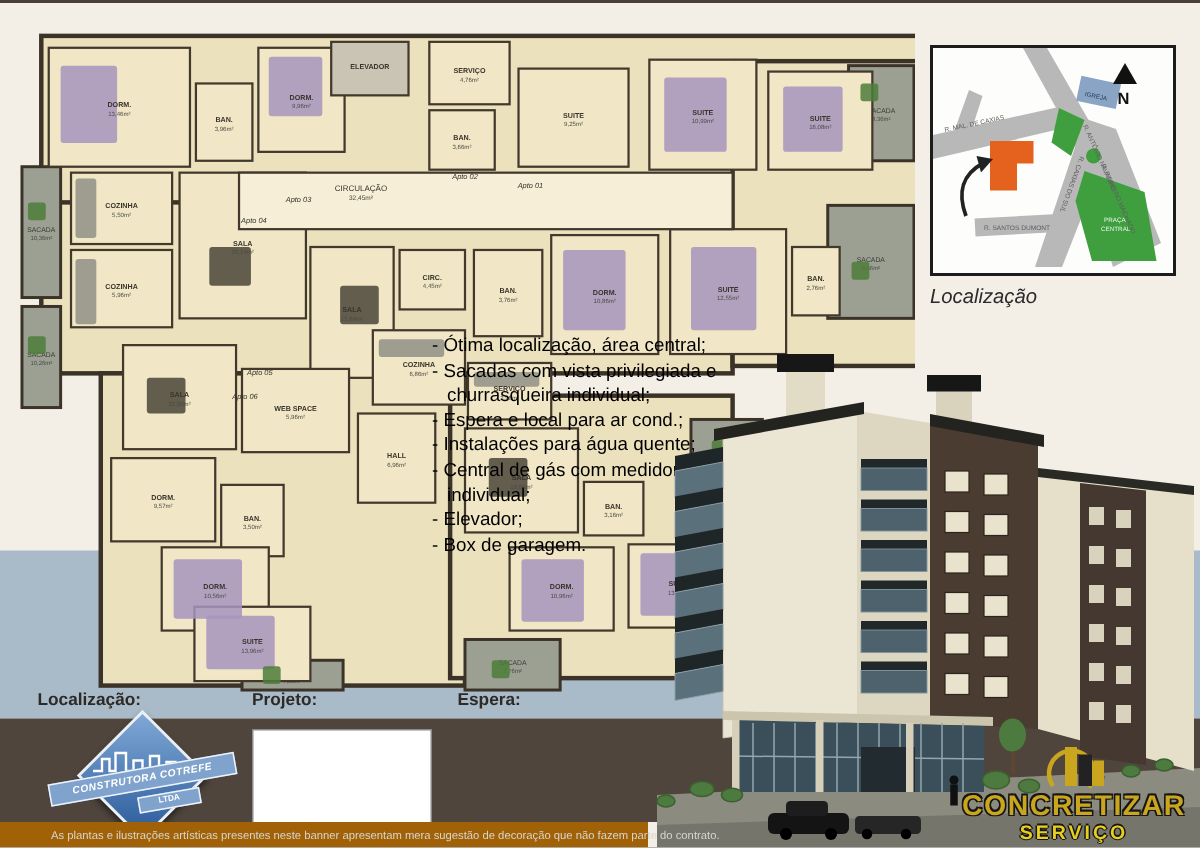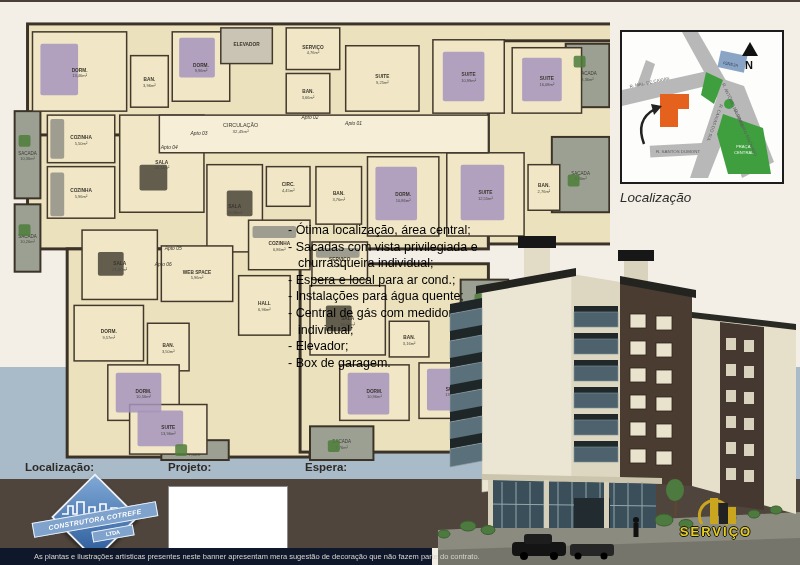--- a/index.html
+++ b/index.html
@@ -1,21 +1,21 @@
 <!DOCTYPE html>
 <html><head>
 <meta charset="utf-8">
 <style>
   html,body{margin:0;padding:0;background:#888;}
   .banner{position:relative;width:800px;height:565px;overflow:hidden;
     background:#f3efe7;font-family:"Liberation Sans",sans-serif;}
   .scan-edge{position:absolute;top:0;left:0;width:800px;height:2px;background:#494138;}
   .band-blue{position:absolute;left:0;top:367px;width:800px;height:112px;background:#a9bac8;}
   .band-brown{position:absolute;left:0;top:479px;width:800px;height:69px;background:#4f453c;}
-  .band-dark{position:absolute;left:0;top:548px;width:432px;height:17px;background:#0f172a;
+  .band-dark{position:absolute;left:0;top:548px;width:432px;height:17px;background:#a16207;
     color:#d8d5cf;font-size:7.5px;line-height:17px;padding-left:34px;box-sizing:border-box;white-space:nowrap;}
   
   .plan{position:absolute;left:10px;top:16px;width:600px;height:446px;}
   
   .map-wrap{position:absolute;left:620px;top:30px;width:168px;}
   .map-frame{width:160px;height:150px;background:#fdfdfb;border:2px solid #1c1c1c;}
   .map-title{margin-top:6px;font-size:13.5px;color:#2b2b2b;font-style:italic;}
   
   .features{position:absolute;left:288px;top:222px;width:190px;margin:0;padding:0;list-style:none;
     color:#000000;font-size:12.5px;line-height:16.6px;}
@@ -381,17 +381,18 @@
     <div class="ribbon2">LTDA</div>
   </div>
 
   <div class="concretizar">
     <svg class="mark" width="48" height="40" viewBox="0 0 48 40">
       <path d="M10,36 A15,15 0 1 1 34,37" fill="none" stroke="#caa61e" stroke-width="3"></path>
       <rect x="18" y="10" width="8" height="26" fill="#caa61e"></rect>
       <rect x="27" y="15" width="9" height="21" fill="#222222"></rect>
       <rect x="37" y="19" width="7" height="17" fill="#caa61e"></rect>
     </svg>
+    <div class="word1">CONCRETIZAR</div>
     <div class="word2">SERVIÇO</div>
   </div>
 
   <div class="band-dark">As plantas e ilustrações artísticas presentes neste banner apresentam mera sugestão de decoração que não fazem parte do contrato.</div>
 </div>
 
 </body></html>

